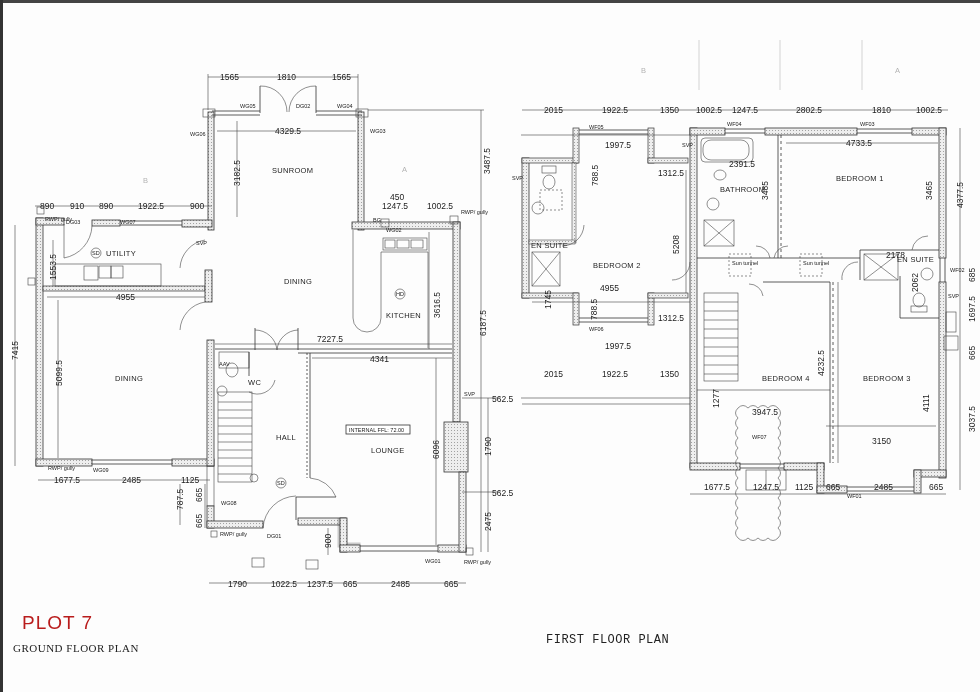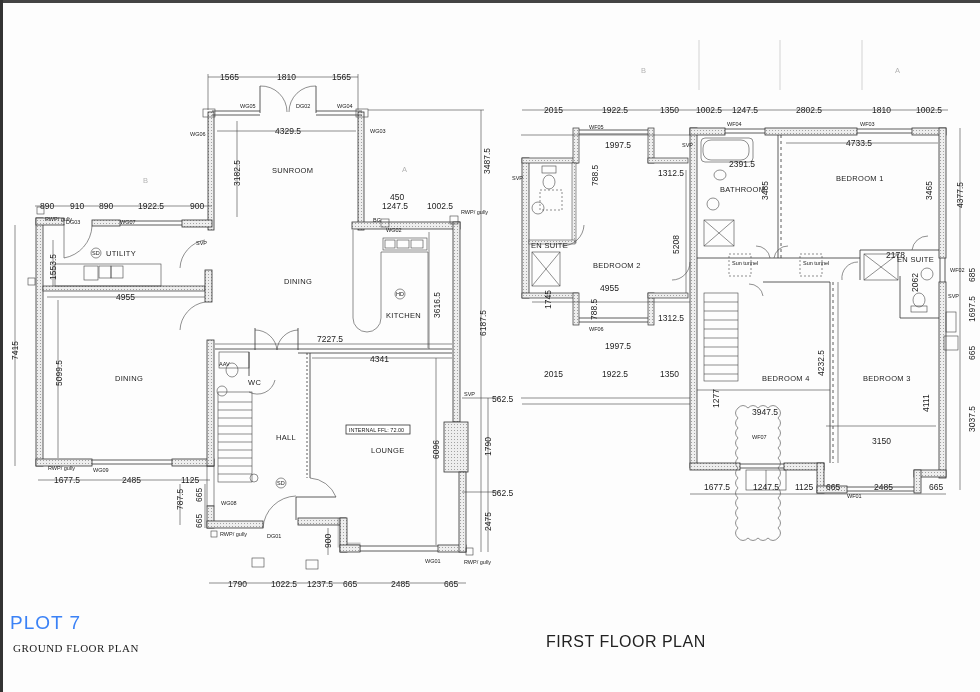--- a/index.html
+++ b/index.html
@@ -7,23 +7,23 @@
   .sheet{position:absolute;left:0;top:0;width:980px;height:692px;background:#fdfdfd;}
   .sheet-edge-top{position:absolute;left:0;top:0;width:980px;height:3px;background:#444;}
   .sheet-edge-left{position:absolute;left:0;top:0;width:3px;height:692px;background:#333;}
   svg{position:absolute;left:0;top:0;}
   .dim{font-family:"Liberation Sans",sans-serif;font-size:8.5px;fill:#222;}
   .dimv{font-family:"Liberation Sans",sans-serif;font-size:8.5px;fill:#222;}
   .room{font-family:"Liberation Sans",sans-serif;font-size:7.5px;fill:#222;letter-spacing:0.3px;}
   .tag{font-family:"Liberation Sans",sans-serif;font-size:5.5px;fill:#222;}
   .ln{stroke:#333;stroke-width:0.8;fill:none;}
   .thin{stroke:#444;stroke-width:0.6;fill:none;}
-  .title-plot{position:absolute;left:10px;top:612px;font-size:19px;color:#3b82f6;letter-spacing:1px;font-weight:normal;}
+  .title-plot{position:absolute;left:22px;top:612px;font-size:19px;color:#b91c1c;letter-spacing:1px;font-weight:normal;}
   .title-gf{position:absolute;left:13px;top:642px;font-size:11px;color:#222;letter-spacing:0.5px;font-family:Liberation Serif, serif;}
-  .title-ff{position:absolute;left:546px;top:633px;font-size:16px;color:#222;letter-spacing:0.5px;}
+  .title-ff{position:absolute;left:546px;top:633px;font-size:12px;color:#222;letter-spacing:0.5px;font-family:Liberation Mono, monospace;}
 </style>
 </head>
 <body>
 
 <div class="sheet">
   <div class="sheet-edge-top"></div>
   <div class="sheet-edge-left"></div>
 
   <svg width="980" height="692" viewBox="0 0 980 692">
     <defs>

